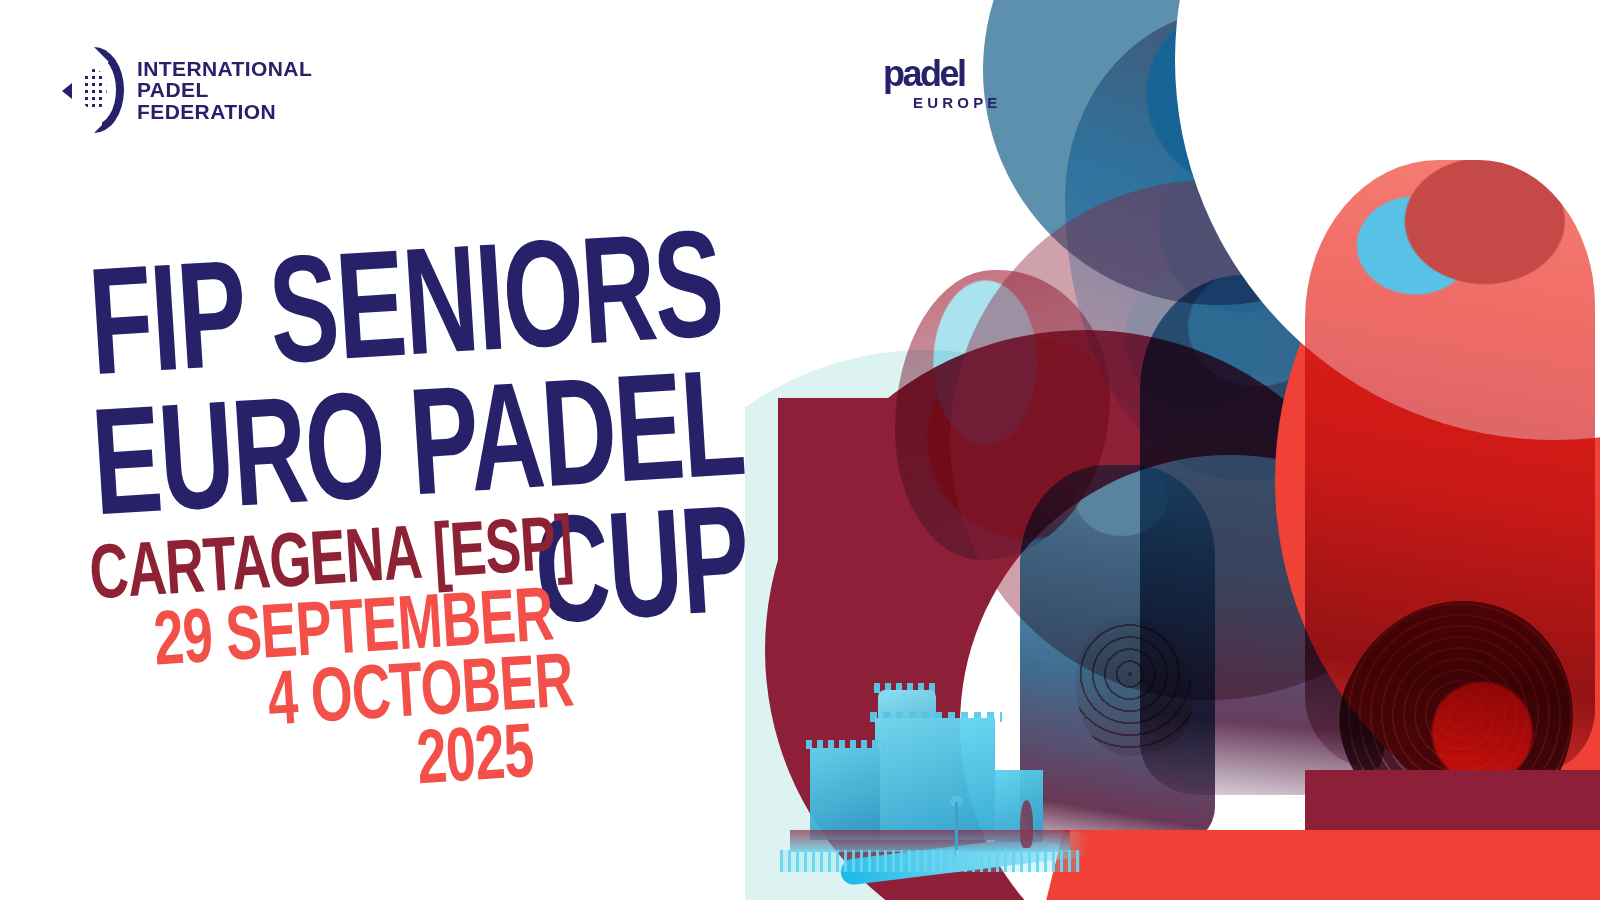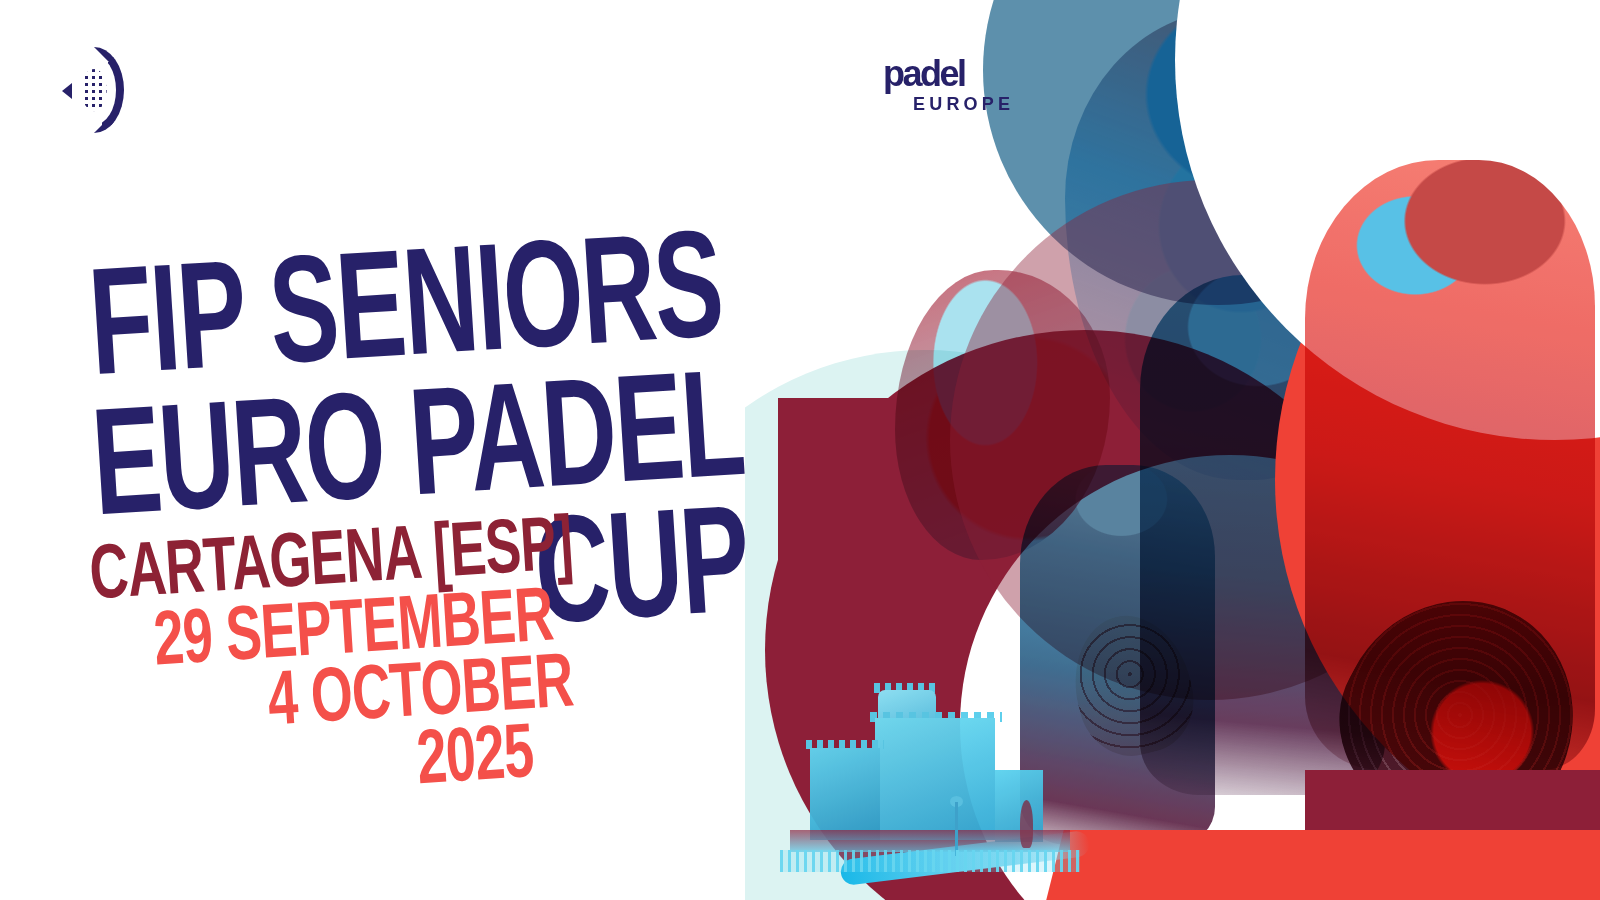--- a/index.html
+++ b/index.html
@@ -311,21 +311,21 @@
   .fprm-ball {
     position:absolute; left:22px; top:52px; width:22px; height:22px; border-radius:50%;
     background:#fff; border:3px solid #272169;
   }
   .fprm-word { position:absolute; left:52px; top:12px; font-size:34px; font-weight:bold; color:#272169; letter-spacing:-1px; }
   .fprm-sub  { position:absolute; left:54px; top:48px; font-size:7px; font-weight:bold; color:#272169; line-height:1.25; }
 
   
   .peu { position:absolute; left:883px; top:56px; width:120px; height:55px; }
   .peu-word { font-size:36px; font-weight:bold; color:#272169; letter-spacing:-2.5px; line-height:1; }
-  .peu-sub  { font-size:18px; font-weight:bold; color:#272169; letter-spacing:4.2px; margin-top:2px; margin-left:30px; }
+  .peu-sub  { font-size:15px; font-weight:bold; color:#272169; letter-spacing:4.2px; margin-top:2px; margin-left:30px; }
 
   
   .headline {
     position:absolute; left:0; top:0; width:780px; height:900px;
     transform:rotate(-3.6deg); transform-origin:120px 420px;
   }
   .hl {
     position:absolute;
     font-weight:bold;
     color:#272169;
@@ -411,20 +411,25 @@
   </div>
 
   <div class="logo-row">
 
     <div class="ipf">
       <div class="ipf-mark">
         <div class="ipf-beak"></div>
         <div class="ipf-dots"></div>
         <div class="ipf-arc"></div>
       </div>
+      <div class="ipf-txt">
+        <div>INTERNATIONAL</div>
+        <div>PADEL</div>
+        <div>FEDERATION</div>
+      </div>
     </div>
 
 
 
     <div class="peu">
       <div class="peu-word">padel</div>
       <div class="peu-sub">EUROPE</div>
     </div>
   </div>
 

